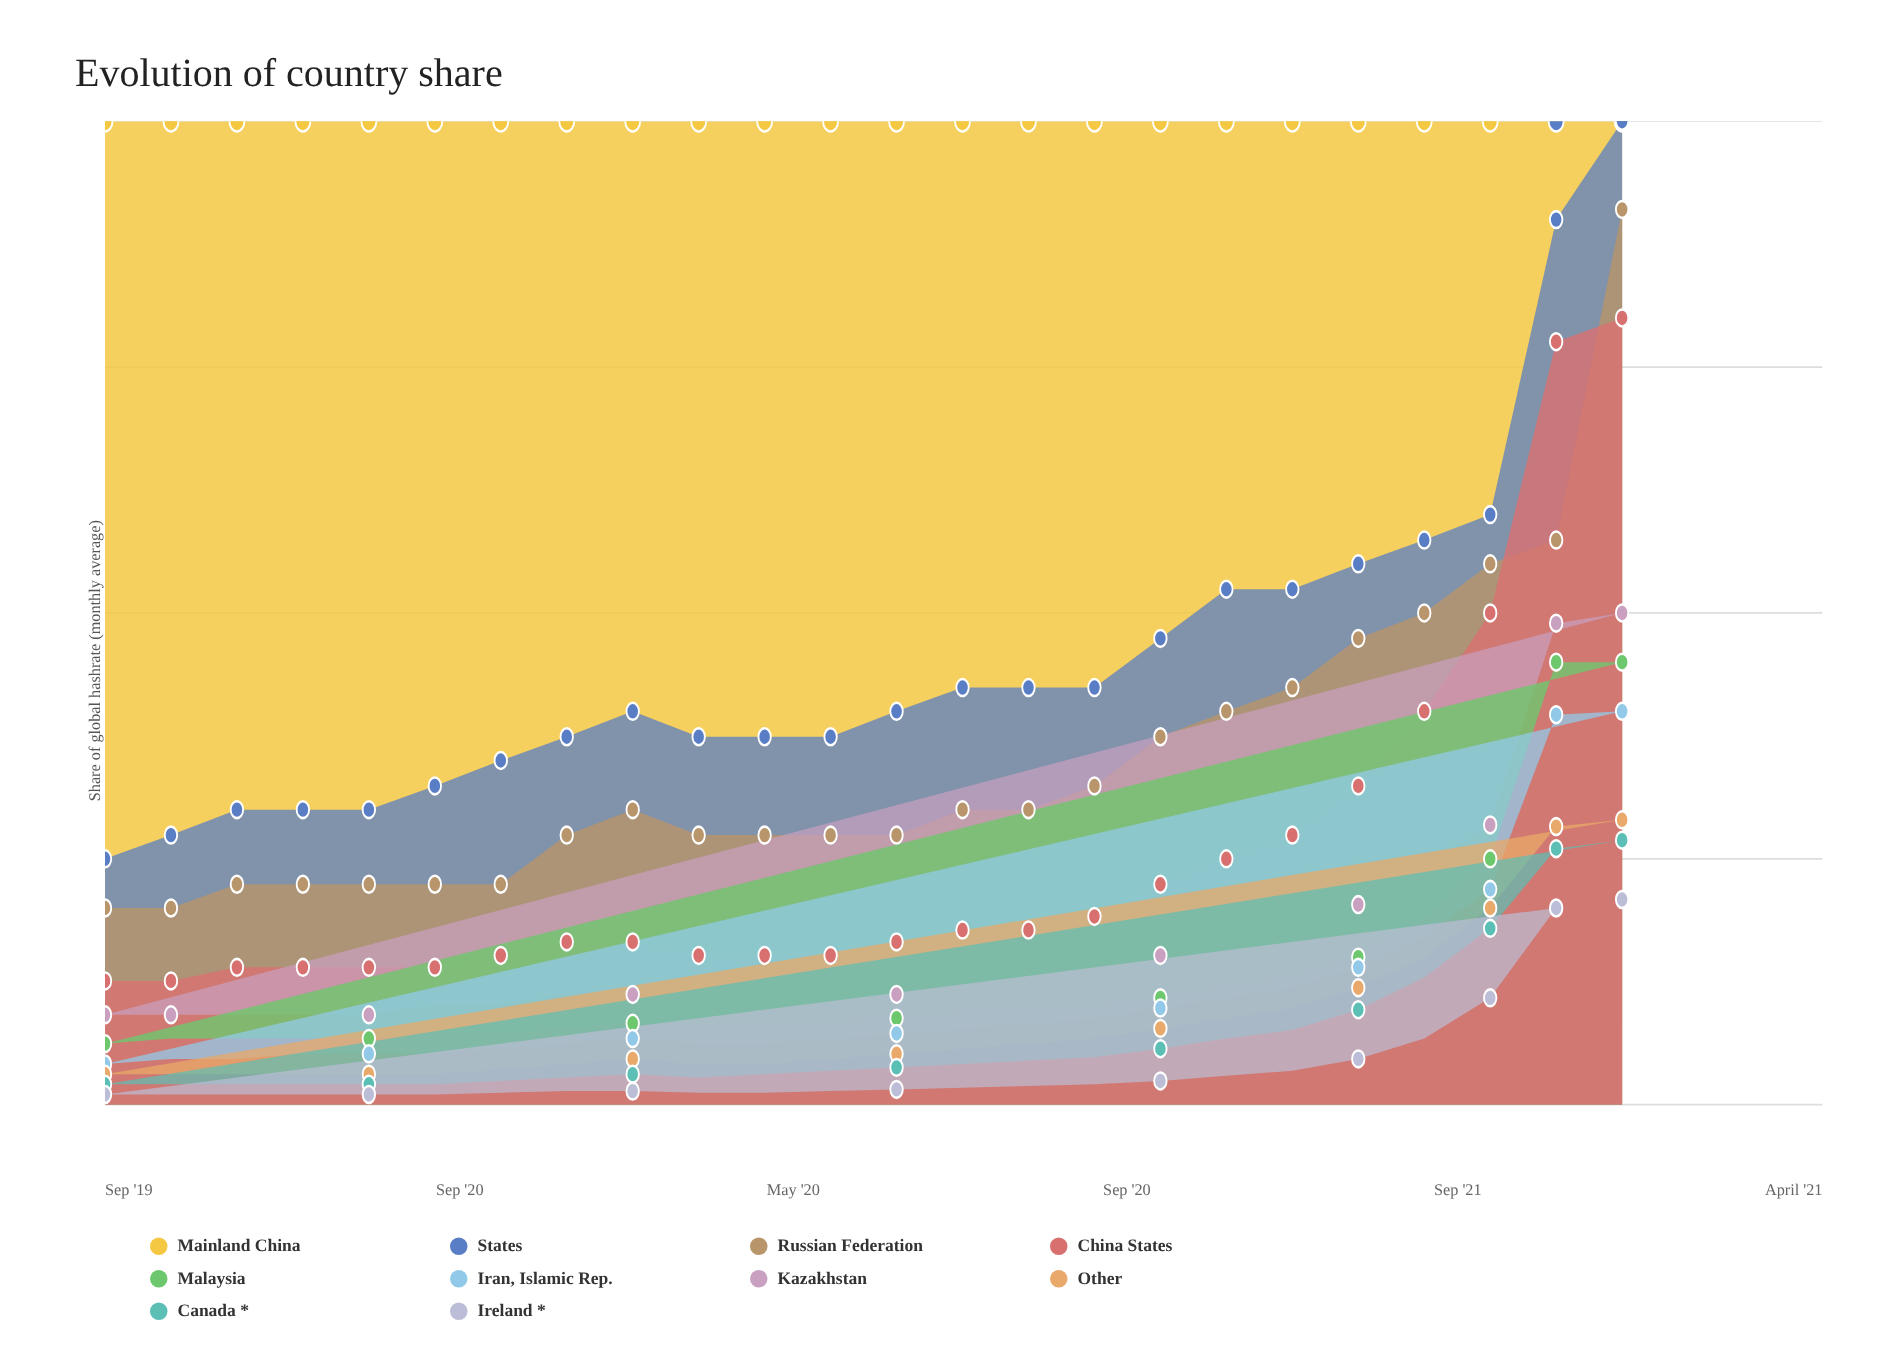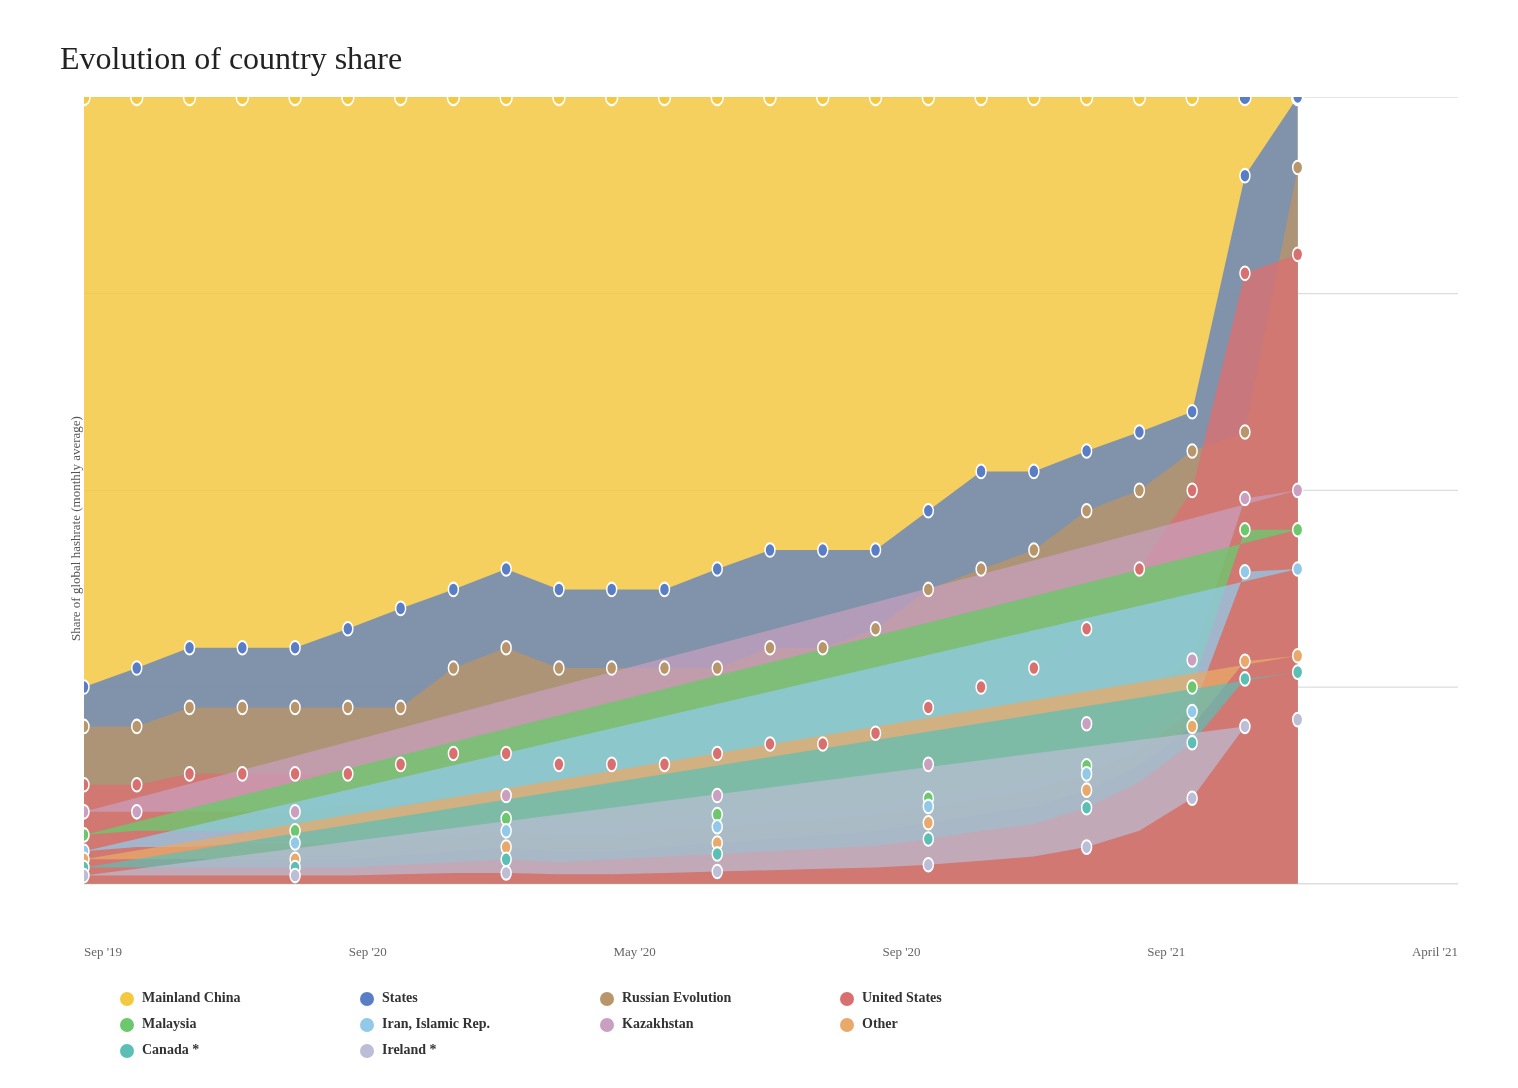--- a/index.html
+++ b/index.html
@@ -64,21 +64,21 @@
       gap: 8px 0;
     }
     .legend-col {
       display: flex;
       flex-direction: column;
       gap: 10px;
       min-width: 240px;
     }
     .legend-item {
       display: flex;
-      align-items: flex-end;
+      align-items: flex-start;
       gap: 8px;
       font-size: 14px;
       color: #333;
     }
     .legend-dot {
       width: 14px;
       height: 14px;
       border-radius: 50%;
       flex-shrink: 0;
     }
@@ -377,31 +377,31 @@
         <span class="legend-label">Iran, Islamic Rep.</span>
       </div>
       <div class="legend-item">
         <div class="legend-dot" style="background:#BCBDD6;"></div>
         <span class="legend-label">Ireland *</span>
       </div>
     </div>
     <div class="legend-col">
       <div class="legend-item">
         <div class="legend-dot" style="background:#B8956A;"></div>
-        <span class="legend-label">Russian Evolution</span>
+        <span class="legend-label">Russian Federation</span>
       </div>
       <div class="legend-item">
         <div class="legend-dot" style="background:#C9A0C0;"></div>
         <span class="legend-label">Kazakhstan</span>
       </div>
     </div>
     <div class="legend-col">
       <div class="legend-item">
         <div class="legend-dot" style="background:#D97070;"></div>
-        <span class="legend-label">United States</span>
+        <span class="legend-label">China States</span>
       </div>
       <div class="legend-item">
         <div class="legend-dot" style="background:#E8A96A;"></div>
         <span class="legend-label">Other</span>
       </div>
     </div>
   </div>
 </div>
 
 </body></html>

